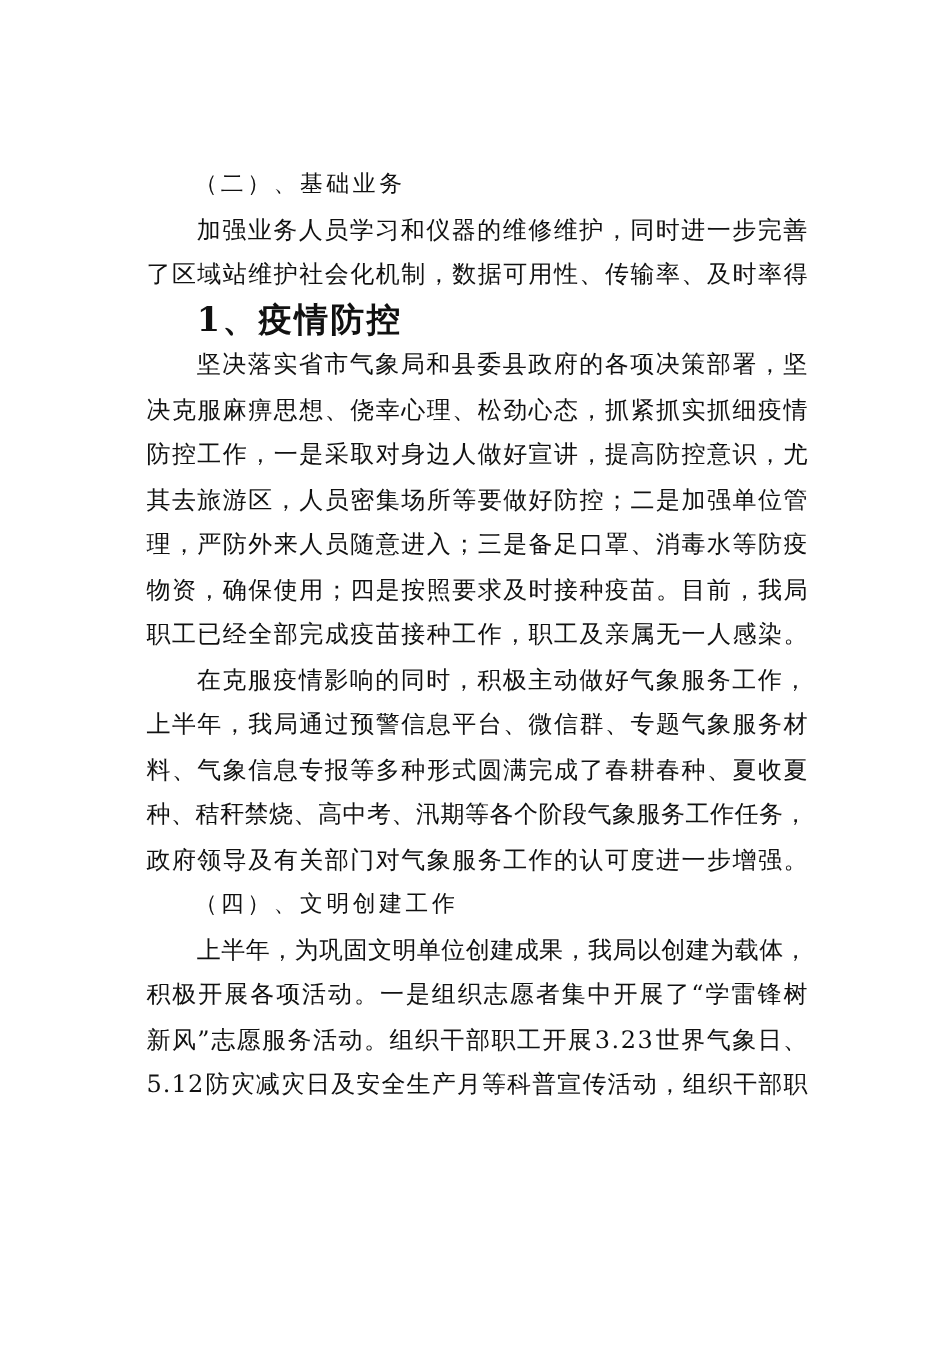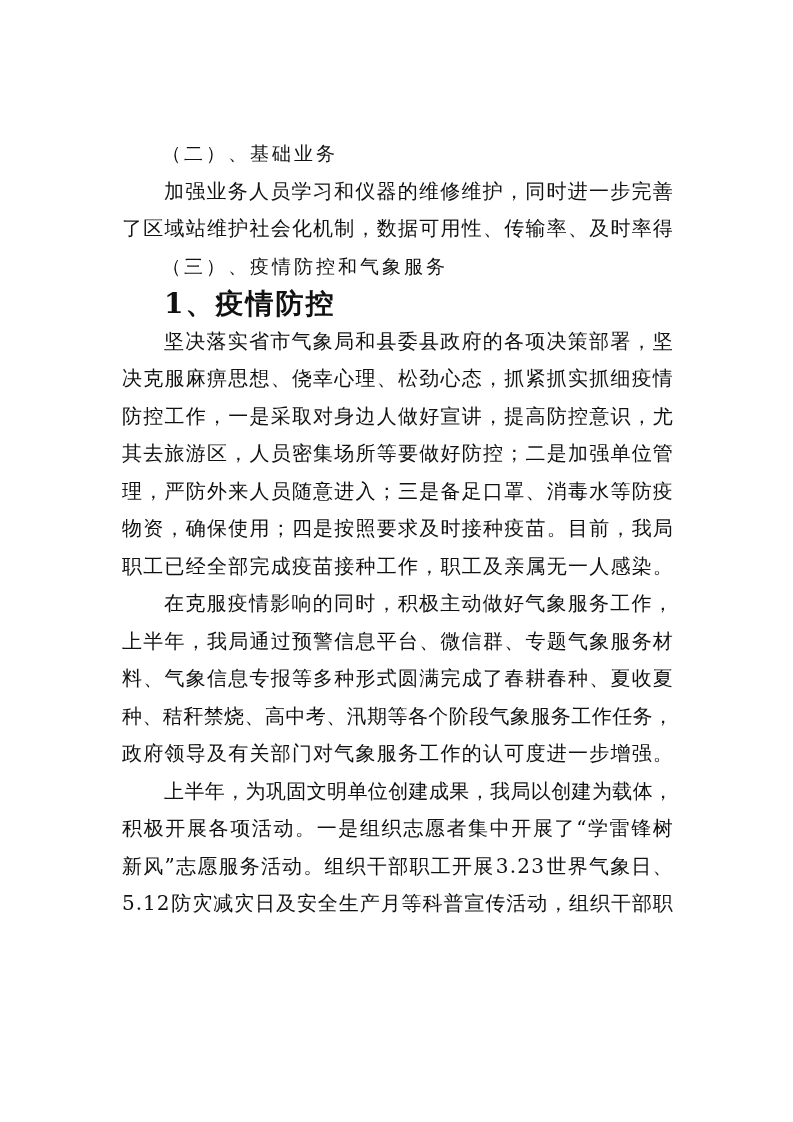--- a/index.html
+++ b/index.html
@@ -112,21 +112,20 @@
         <span>输</span>
         <span>率</span>
         <span>、</span>
         <span>及</span>
         <span>时</span>
         <span>率</span>
         <span>得</span>
       </div>
   </div>
 
-  <div class="line heading paren">（三）、疫情防控和气象服务</div>
 
   <div class="line heading bold">1、疫情防控</div>
   <div class="para">
     <div class="line indent" style="display: flex; justify-content: space-between;">
         <span>坚</span>
         <span>决</span>
         <span>落</span>
         <span>实</span>
         <span>省</span>
         <span>市</span>
@@ -454,20 +453,21 @@
         <span>度</span>
         <span>进</span>
         <span>一</span>
         <span>步</span>
         <span>增</span>
         <span>强</span>
         <span>。</span>
       </div>
   </div>
 
+  <div class="line heading paren">（四）、文明创建工作</div>
   <div class="para">
     <div class="line indent" style="display: flex; justify-content: space-between;">
         <span>上</span>
         <span>半</span>
         <span>年</span>
         <span>，</span>
         <span>为</span>
         <span>巩</span>
         <span>固</span>
         <span>文</span>

